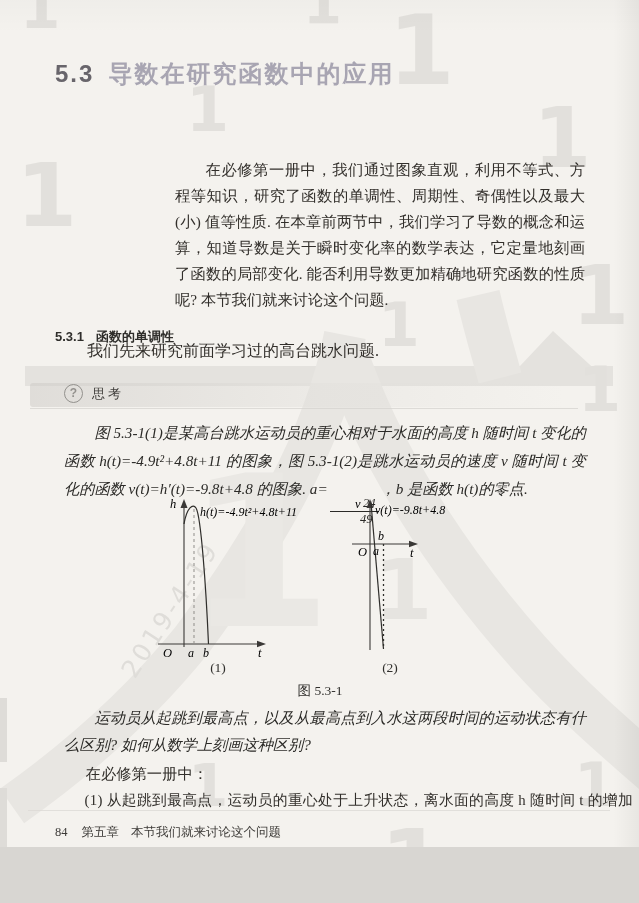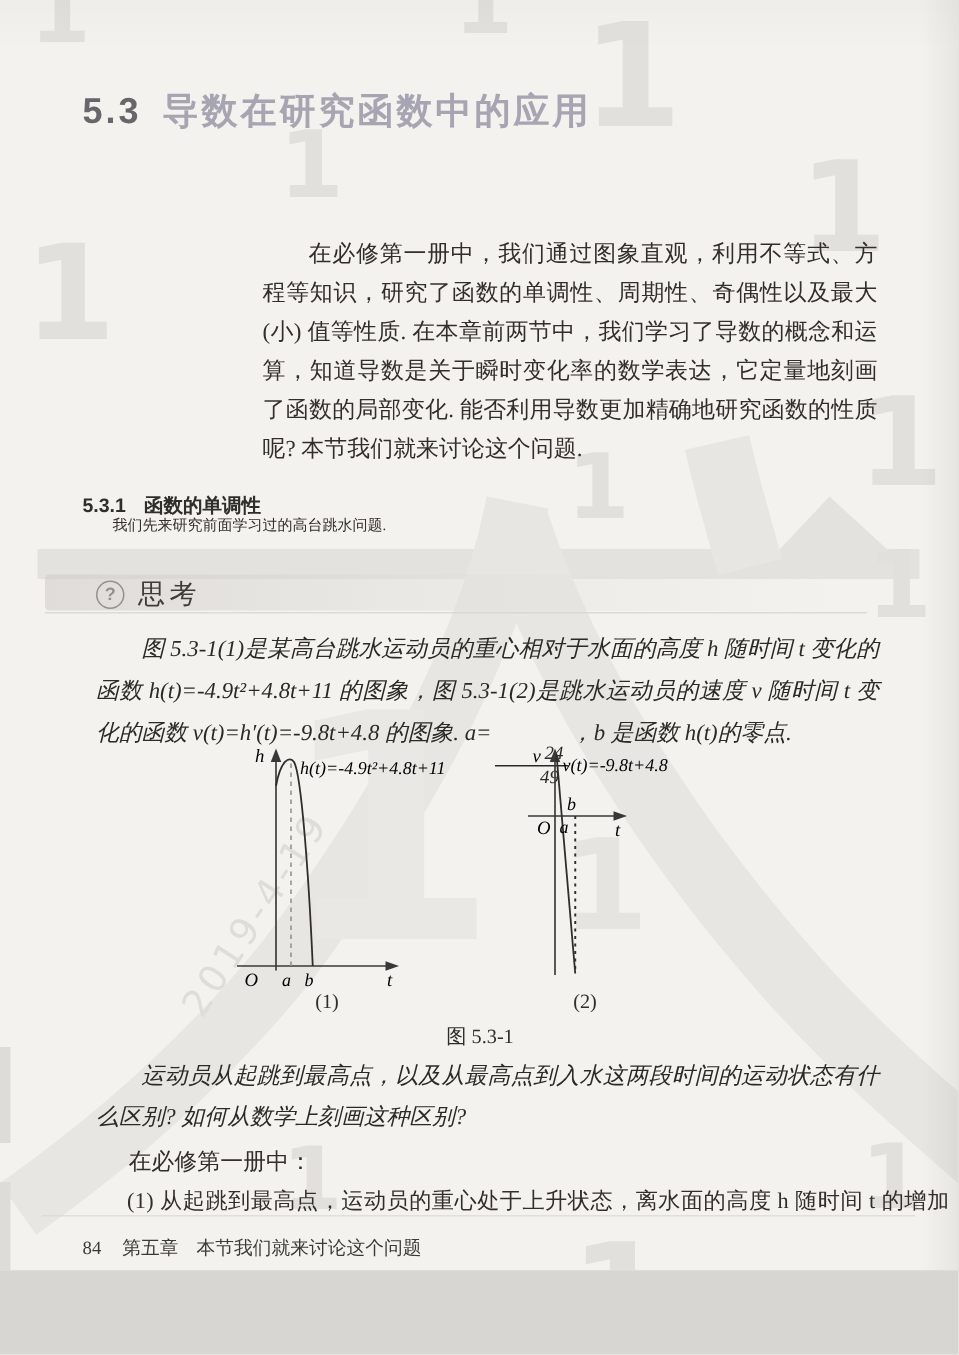--- a/index.html
+++ b/index.html
@@ -39,41 +39,41 @@
     font-size:15.3px; line-height:26px; text-align:justify; text-indent:2em;
   }
   .section-heading{
     position:absolute; left:55px; top:304px; z-index:2;
     font-family:"Liberation Sans","DejaVu Sans",sans-serif; font-weight:bold;
     font-size:13px; color:#2f2e2b;margin-top:24px;
   }
   .section-heading .s-num{margin-right:12px;}
   .lead{
     position:absolute; left:55px; top:338px; width:530px; z-index:2;
-    font-size:10px; line-height:25px; text-indent:2em;
+    font-size:16px; line-height:25px; text-indent:2em;
   }
   
   .think-strip{
     position:absolute; left:30px; top:383px; width:535px; height:24px; z-index:1;
     background:linear-gradient(90deg, rgba(203,200,196,.50), rgba(225,223,219,.40) 55%, rgba(228,226,222,0) 100%);
     border-radius:3px;
   }
   .think-underline{
     position:absolute; left:30px; top:408px; width:548px; height:1px; z-index:1;
     background:#d5d3cf; opacity:.75;
   }
   .think-head{position:absolute; left:64px; top:384px; z-index:2; display:flex; align-items:center;}
   .q-icon{
     width:17px; height:17px; border:1.6px solid #93918d; border-radius:50%;
     color:#93918d; font-size:12px; line-height:17px; text-align:center;
     font-family:"Liberation Sans",sans-serif; font-weight:bold;
   }
   .think-label{
     margin-left:9px; font-family:"Liberation Sans","DejaVu Sans",sans-serif;
-    font-size:18px; color:#3f3d3a; letter-spacing:3px;text-align:right;
+    font-size:13px; color:#3f3d3a; letter-spacing:3px;text-align:right;
   }
   .kai{font-style:italic; color:#2b2a27;}
   .think-para{
     position:absolute; left:64px; top:419px; width:522px; z-index:2;
     font-size:15.2px; line-height:28px; text-align:justify; text-indent:2em;
   }
   .frac{
     display:inline-flex; flex-direction:column; text-align:left;
     vertical-align:-1.05em; font-size:12.5px; line-height:1.2; font-style:italic;
     margin:0 2px;

